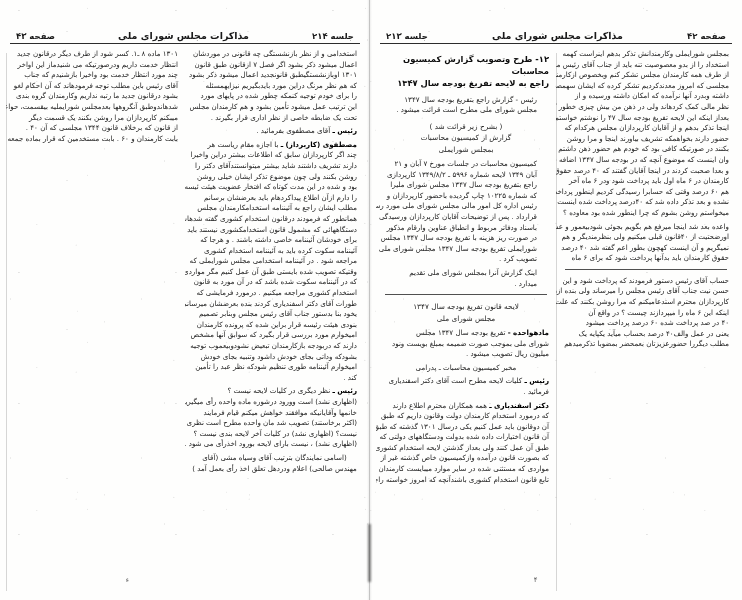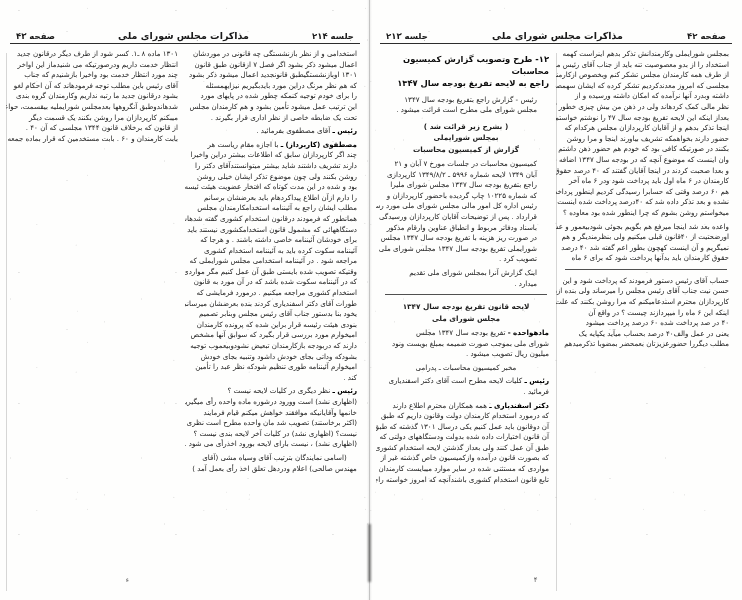--- a/index.html
+++ b/index.html
@@ -182,21 +182,20 @@
   .sub-center {
     text-align: center;
     margin: 5px 0 4px 0;
   }
   .sub-center .cl {
     display: block;
     font-size: 7.3px;
     line-height: 11.4px;
     color: #1f1f1f;
     filter: blur(.22px);
-    font-weight: bold;
   }
 
   
   .col-divider {
     height: 0;
     border-top: 1.1px solid #2a2a2a;
     margin: 5px 2px 6px 2px;
     opacity: .82;
   }
 
@@ -276,22 +275,22 @@
           <span class="hl">راجع به لایحه تفریغ بودجه سال ۱۳۴۷</span>
         </div>
 
         <div class="para indent">
           <span class="ln">رئیس - گزارش راجع بتفریغ بودجه سال ۱۳۴۷</span>
           <span class="ln">مجلس شورای ملی مطرح است قرائت میشود .</span>
         </div>
 
         <div class="sub-center">
           <span class="cl">( بشرح زیر قرائت شد )</span>
+          <span class="cl">گزارش از کمیسیون محاسبات</span>
           <span class="cl">بمجلس شورایملی</span>
-          <span class="cl">گزارش از کمیسیون محاسبات</span>
         </div>
 
         <div class="para indent">
           <span class="ln">کمیسیون محاسبات در جلسات مورخ ۷ آبان و ۲۱</span>
           <span class="ln">آبان ۱۳۴۹ لایحه شماره ۵۹۹۶ ـ ۱۳۴۹/۸/۲ کارپردازی</span>
           <span class="ln">راجع بتفریغ بودجه سال ۱۳۴۷ مجلس شورای ملیرا</span>
           <span class="ln">که شماره ۱۰۲۲۵ چاپ گردیده باحضور کارپردازان و</span>
           <span class="ln">رئیس اداره کل امور مالی مجلس شورای ملی مورد رسیدگی</span>
           <span class="ln">قرارداد . پس از توضیحات آقایان کارپردازان ورسیدگی</span>
           <span class="ln">باسناد ودفاتر مربوط و انطباق عناوین وارقام مذکور</span>

